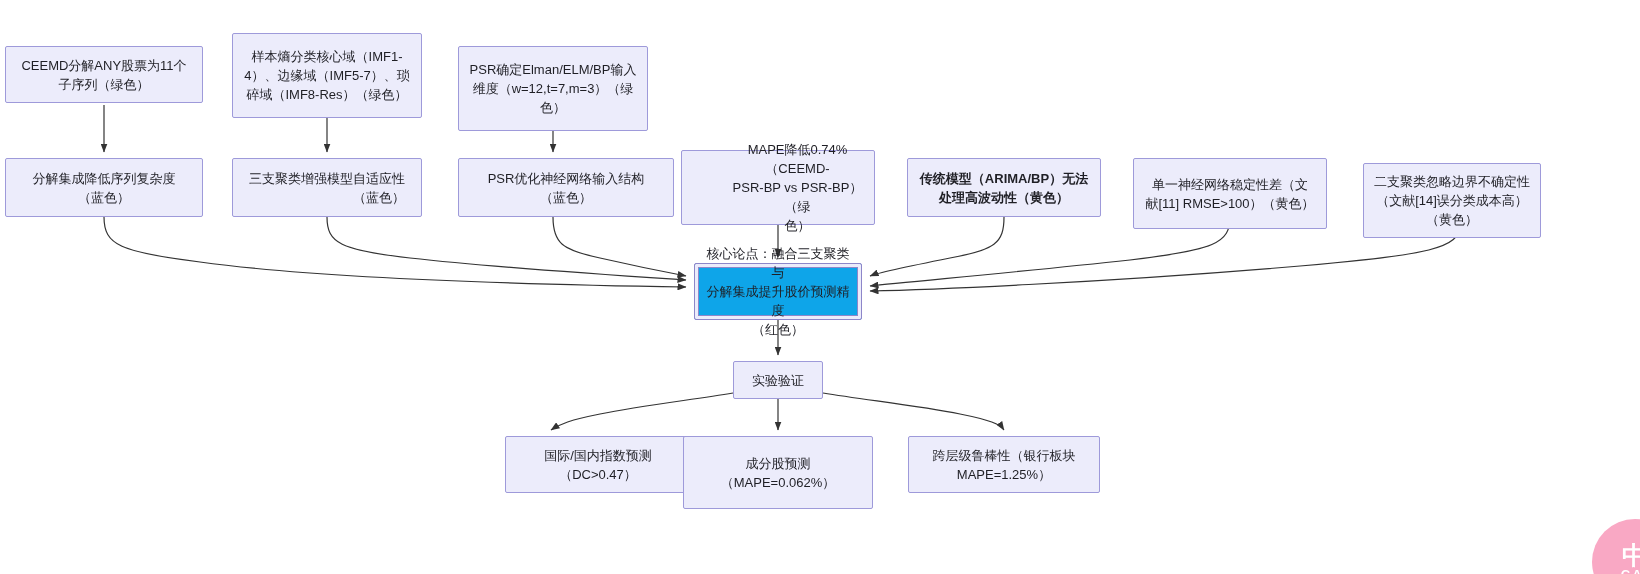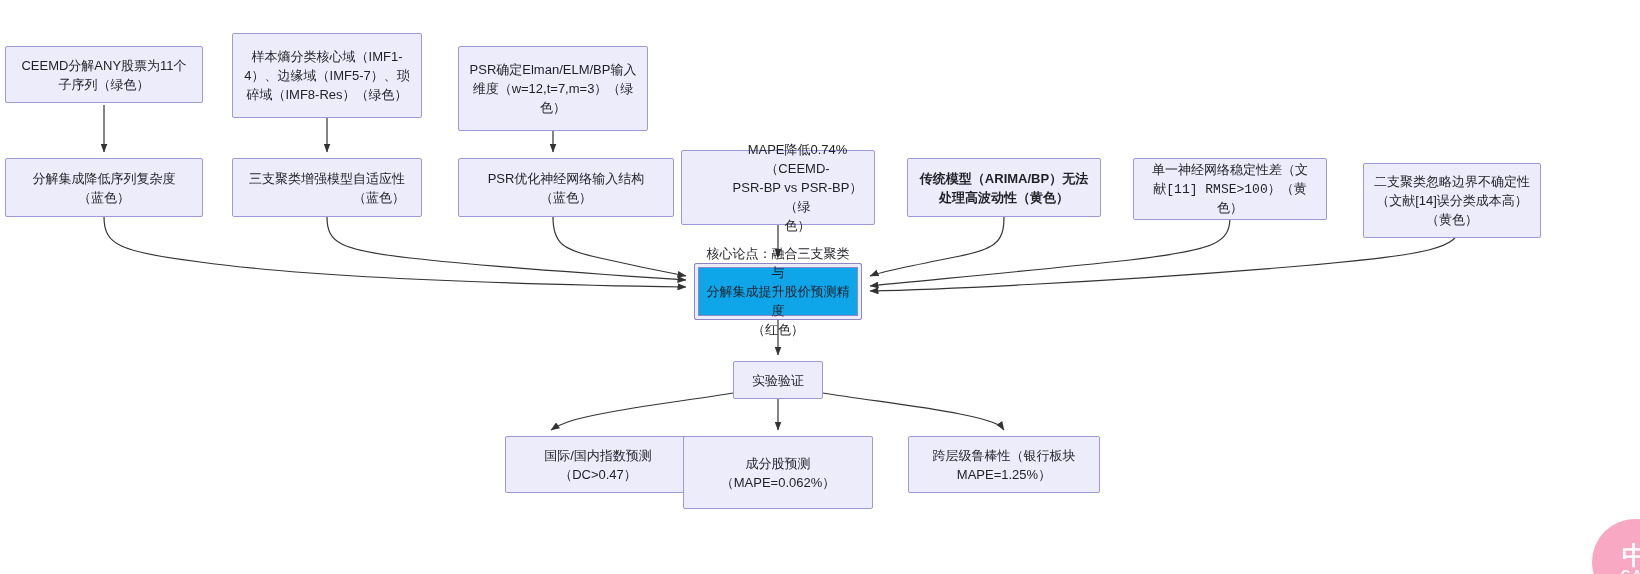--- a/index.html
+++ b/index.html
@@ -112,21 +112,21 @@
 （蓝色）</span></div>
       <div class="node" style="left: 232px; top: 158px; width: 190px; height: 59px; text-align: right;"><span>三支聚类增强模型自适应性
 （蓝色）</span></div>
       <div class="node" style="left: 458px; top: 158px; width: 216px; height: 59px;"><span>PSR优化神经网络输入结构
 （蓝色）</span></div>
       <div class="node" style="left: 681px; top: 150px; width: 194px; height: 75px; padding-left: 48px;"><span>MAPE降低0.74%（CEEMD-
 PSR-BP vs PSR-BP）（绿
 色）</span></div>
       <div class="node" style="left: 907px; top: 158px; width: 194px; height: 59px; font-weight: bold;"><span>传统模型（ARIMA/BP）无法
 处理高波动性（黄色）</span></div>
-      <div class="node" style="left: 1133px; top: 158px; width: 194px; height: 62px; font-family: Liberation Mono, monospace;"><span>单一神经网络稳定性差（文
+      <div class="node" style="left: 1133px; top: 158px; width: 194px; height: 71px;"><span>单一神经网络稳定性差（文
 献[11] RMSE&gt;100）（黄色）</span></div>
       <div class="node" style="left: 1363px; top: 163px; width: 178px; height: 75px;"><span>二支聚类忽略边界不确定性
 （文献[14]误分类成本高）
 （黄色）</span></div>
       <div class="node core" style="left: 694px; top: 263px; width: 168px; height: 57px;"><span>核心论点：融合三支聚类与
 分解集成提升股价预测精度
 （红色）</span></div>
       <div class="node" style="left: 733px; top: 361px; width: 90px; height: 38px;"><span>实验验证</span></div>
       <div class="node" style="left: 458px; top: 436px; width: 186px; height: 57px; margin-left: 47px;"><span>国际/国内指数预测
 （DC&gt;0.47）</span></div>

